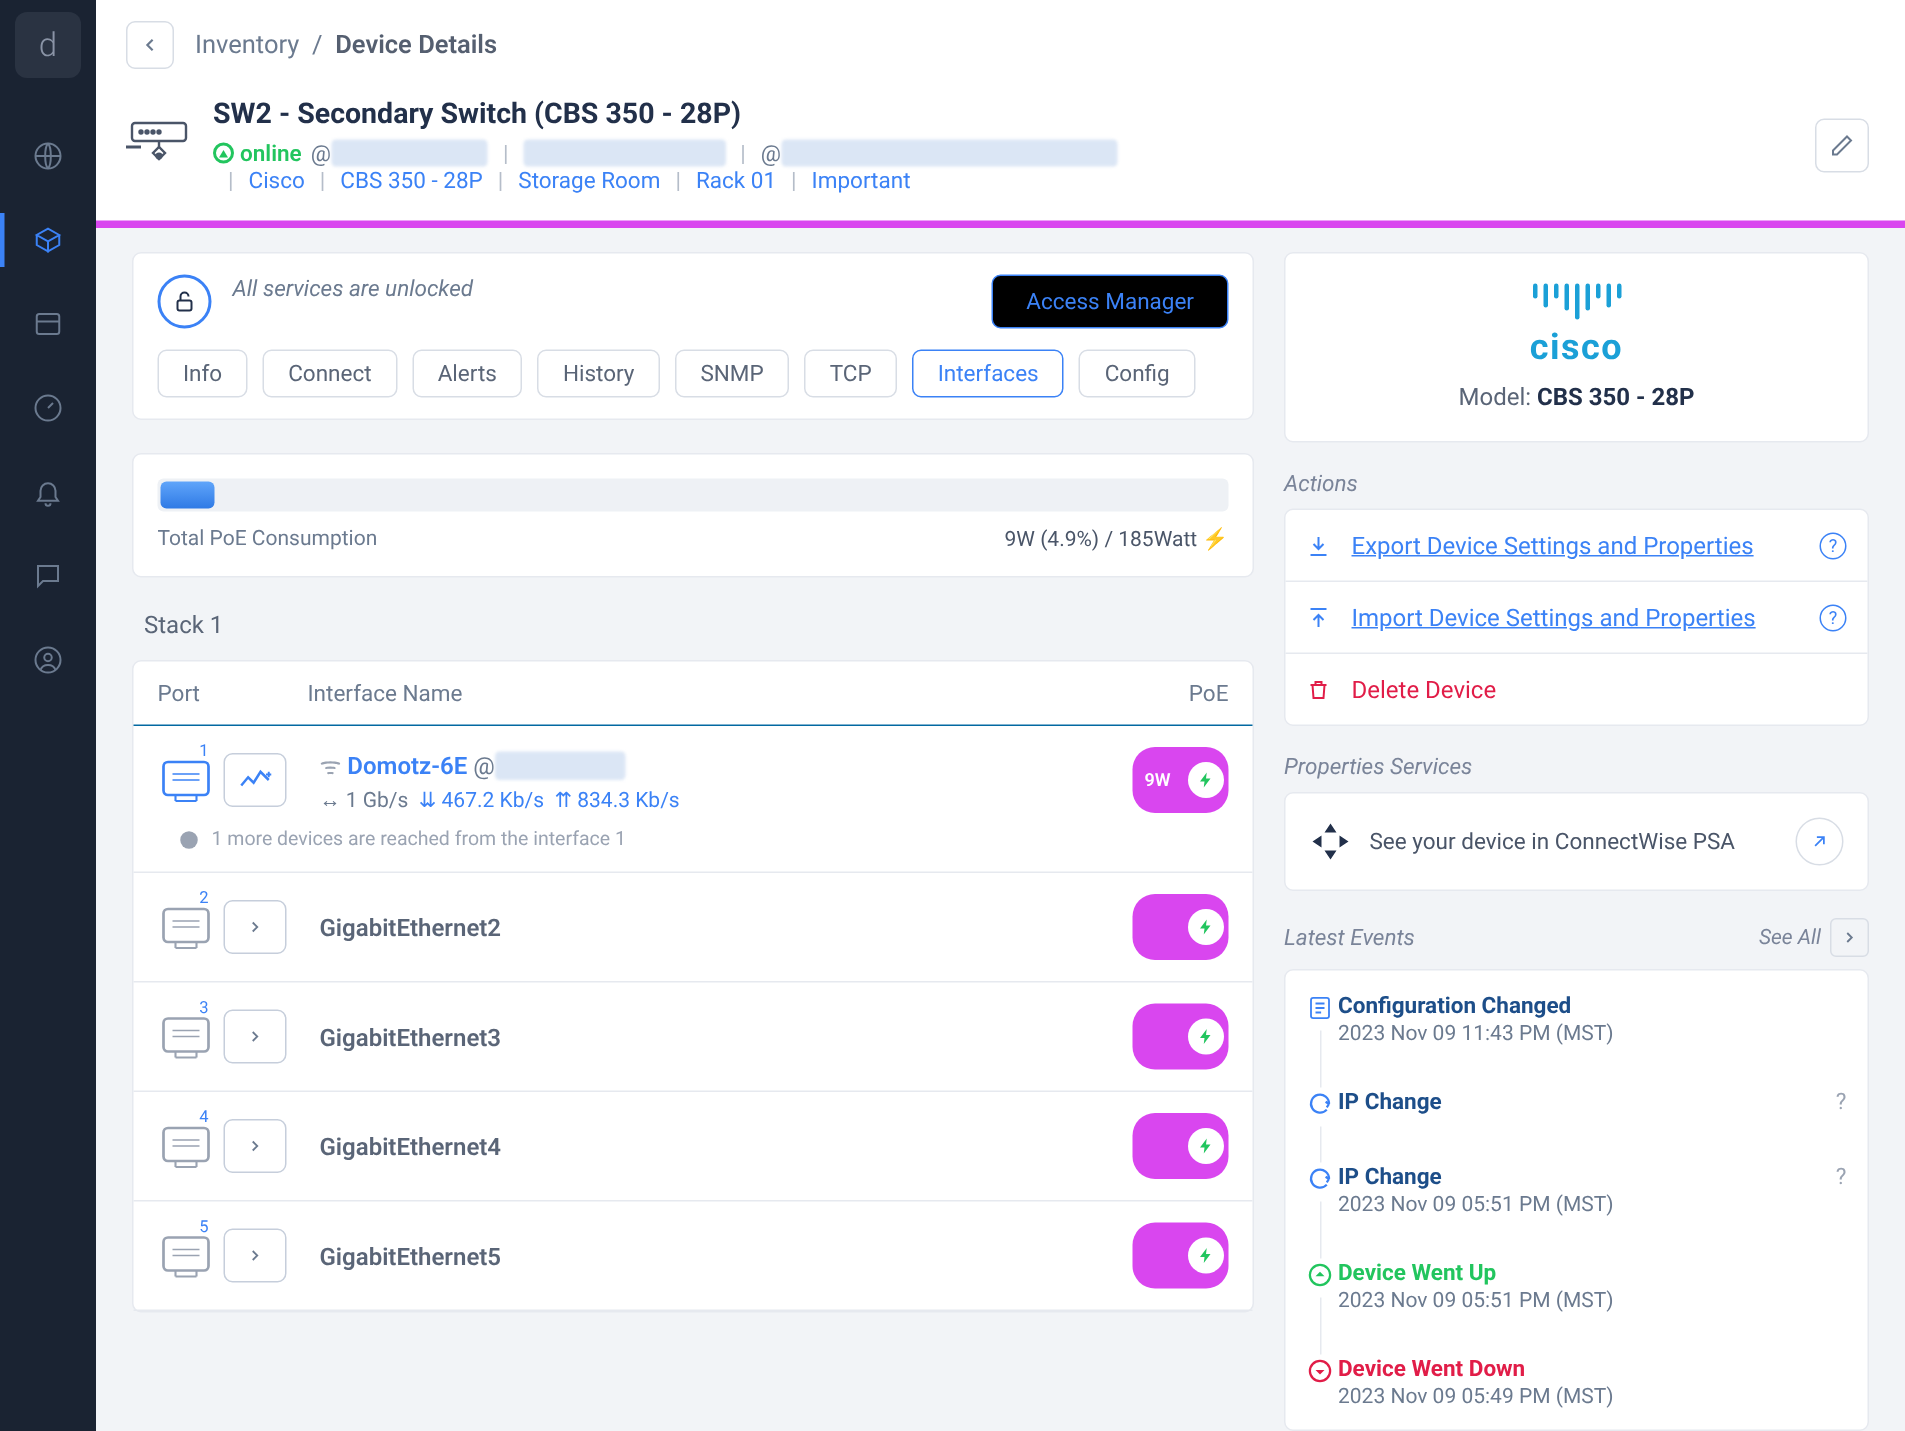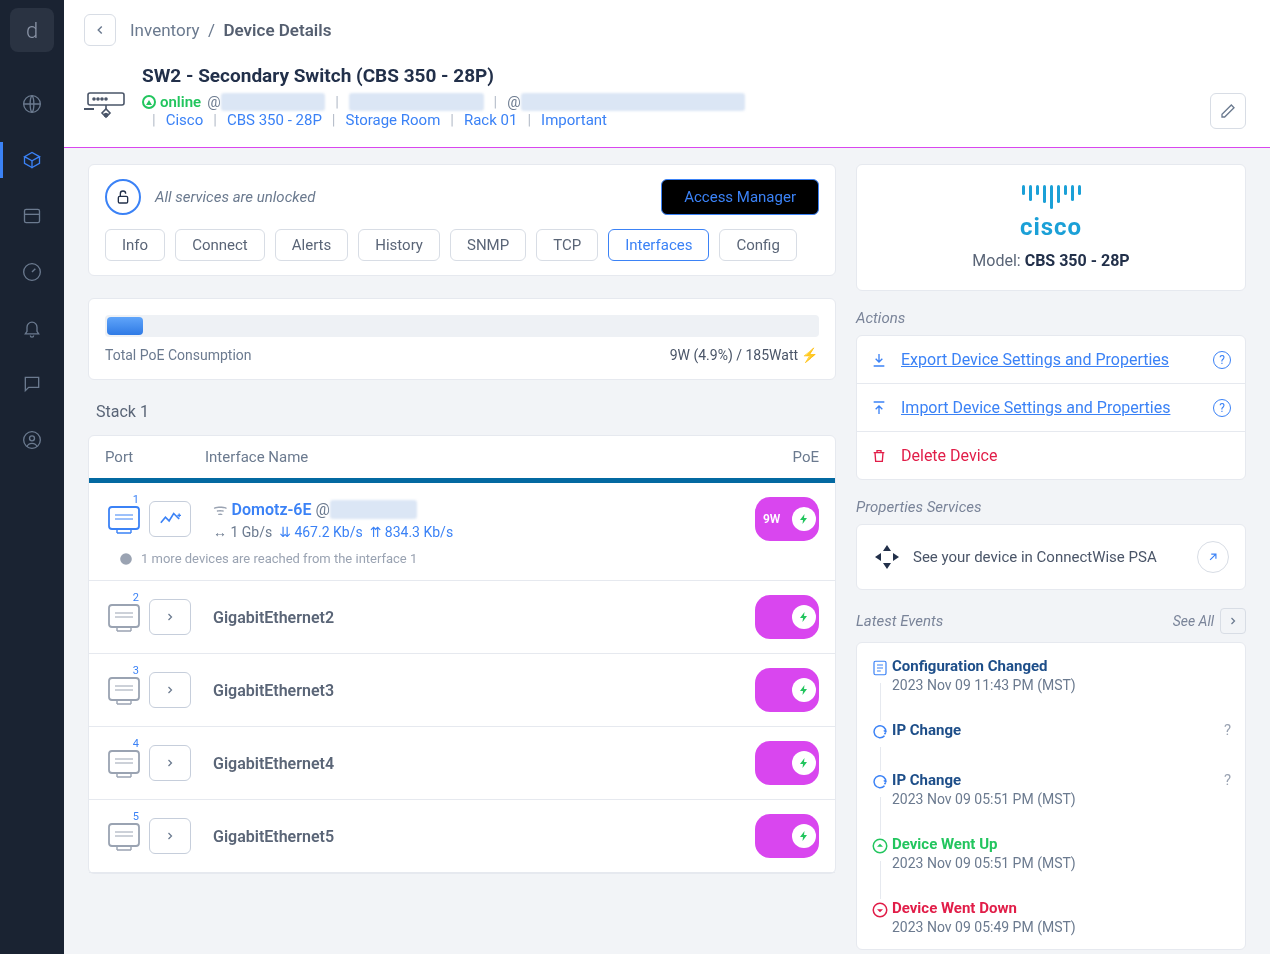--- a/index.html
+++ b/index.html
@@ -7,53 +7,53 @@
 .sidebar { width:64px; background:#1a2332; display:flex; flex-direction:column; align-items:center; padding-top:8px; }
 .sidebar-logo { width:44px; height:44px; background:#2a3342; border-radius:8px; display:flex; align-items:center; justify-content:center; color:#8a94a6; font-size:22px; margin-bottom:28px; font-weight:300;}
 .sidebar-item { width:64px; height:48px; display:flex; align-items:center; justify-content:center; color:#6b7a8f; cursor:pointer; position:relative; margin-bottom:8px;}
 .sidebar-item.active { color:#3b82f6; }
 .sidebar-item.active::before { content:''; position:absolute; left:0; top:6px; bottom:6px; width:3px; background:#3b82f6; }
 .main { flex:1; display:flex; flex-direction:column; overflow:auto; }
 .topbar { display:flex; align-items:center; padding:14px 24px 10px 20px; background:#fff; }
 .back-btn { width:32px; height:32px; border:1px solid #d8dde5; border-radius:6px; background:#fff; display:flex; align-items:center; justify-content:center; margin-right:14px; color:#6b7a8f; cursor:pointer;}
 .breadcrumb { color:#6b7a8f; font-size:17px; }
 .breadcrumb .current { color:#555f70; font-weight:600; }
-.header { background:#fff; border-bottom:1px solid #d946ef; padding:8px 24px 18px 20px; display:flex; align-items:flex-end; }
+.header { background:#fff; border-bottom:5px solid #d946ef; padding:8px 24px 18px 20px; display:flex; align-items:center; }
 .device-icon { width:48px; height:40px; margin-right:10px; margin-top:2px; position:relative; color:#4a5568;}
 .header-info { flex:1; }
 .device-title { font-size:19px; font-weight:700; color:#22304a; margin-bottom:6px; }
 .meta-line { display:flex; align-items:center; font-size:15px; color:#3b82f6; flex-wrap:wrap; gap:0;}
 .online-dot { width:14px; height:14px; border:2px solid #22c55e; border-radius:50%; display:inline-flex; align-items:center; justify-content:center; margin-right:4px; position:relative;}
 .online-dot::after{content:'';width:0;height:0;border-left:3px solid transparent;border-right:3px solid transparent;border-bottom:5px solid #22c55e;position:absolute;}
 .online-text{color:#22c55e; font-weight:600; margin-right:6px;}
 .meta-line .at{color:#6b7a8f;}
 .blurred { background:#dbe6f5; color:transparent; border-radius:3px; padding:0 4px; filter:blur(1px); user-select:none;}
 .meta-divider { color:#b5bdc9; margin:0 10px; }
 .edit-btn { width:36px; height:36px; border:1px solid #d8dde5; border-radius:6px; display:flex; align-items:center; justify-content:center; margin-left:16px; color:#6b7a8f; cursor:pointer;}
 .content { display:flex; padding:16px 24px; gap:20px; flex:1; overflow:auto;}
 .left-col { flex:1; min-width:0;}
 .right-col { width:390px; flex-shrink:0;}
 .card { background:#fff; border:1px solid #e6e9ef; border-radius:6px; }
 .services-card { padding:14px 16px; }
-.services-row { display:flex; align-items:center; }
+.services-row { display:flex; }
 .lock-circle { width:36px; height:36px; border:2px solid #3b82f6; border-radius:50%; display:flex; align-items:center; justify-content:center; margin-right:14px; color:#22304a;}
 .services-text { color:#6b7a8f; font-style:italic; font-size:15px; flex:1;}
 .access-btn { border:1px solid #3b82f6; color:#3b82f6; background:#000000; padding:8px 22px; border-radius:6px; font-size:15px; cursor:pointer;}
 .tabs-row { display:flex; gap:10px; margin-top:14px; flex-wrap:wrap;}
 .tab { border:1px solid #d8dde5; padding:6px 16px; border-radius:6px; color:#5a6577; font-size:15px; cursor:pointer;}
 .tab.active-tab { border-color:#3b82f6; color:#3b82f6;}
 .poe-card { margin-top:22px; padding:16px;text-align:right;}
 .poe-bar-bg { height:22px; background:#eef1f5; border-radius:4px; position:relative;}
 .poe-bar-fill { position:absolute; left:2px; top:2px; bottom:2px; width:5%; background:linear-gradient(#60a5fa,#2f7ae5); border-radius:4px;}
 .poe-text-row { display:flex; justify-content:space-between; margin-top:10px; font-size:14px; color:#6b7a8f;}
 .poe-right { color:#4a5568;}
 .poe-right .bolt { color:#3b82f6;}
 .stack-title { margin-top:22px; color:#5a6577; font-size:16px; padding:0 8px 8px;}
 .iface-table { background:#fff; border:1px solid #e6e9ef; border-radius:6px; margin-top:6px;}
-.iface-header { display:flex; padding:12px 16px; color:#6b7a8f; font-size:15px; border-bottom:5px solid #0369a1;}
+.iface-header { display:flex; padding:12px 16px; color:#6b7a8f; font-size:15px; border-bottom:1px solid #0369a1;}
 .col-port{ width:100px;}
 .col-name{ flex:1;}
 .col-poe{ width:80px; text-align:right;}
 .iface-row { padding:14px 16px; border-bottom:1px solid #e6e9ef;}
 .iface-row-main { display:flex; align-items:center;}
 .port-box { width:100px; display:flex; align-items:flex-start; gap:6px;}
 .port-svg { position:relative;}
 .port-num { position:absolute; top:-8px; right:4px; font-size:11px; color:#3b82f6;}
 .expand-sq { width:42px; height:36px; border:1px solid #c6cedb; border-radius:6px; display:flex; align-items:center; justify-content:center; color:#6b7a8f; cursor:pointer;}
 .iface-body { flex:1; padding-left:8px;}

